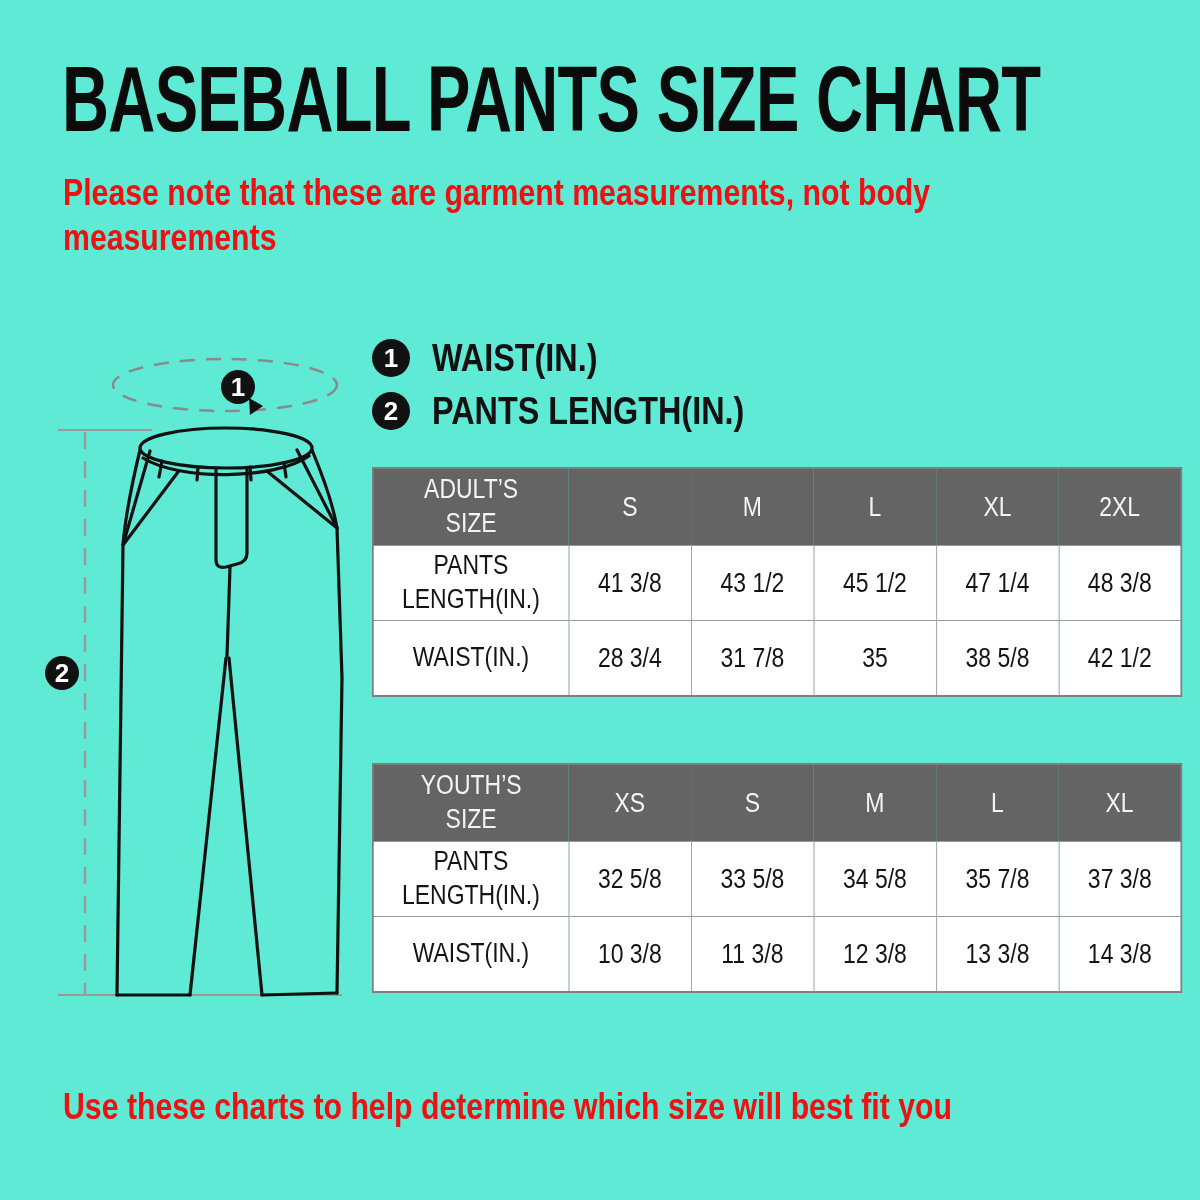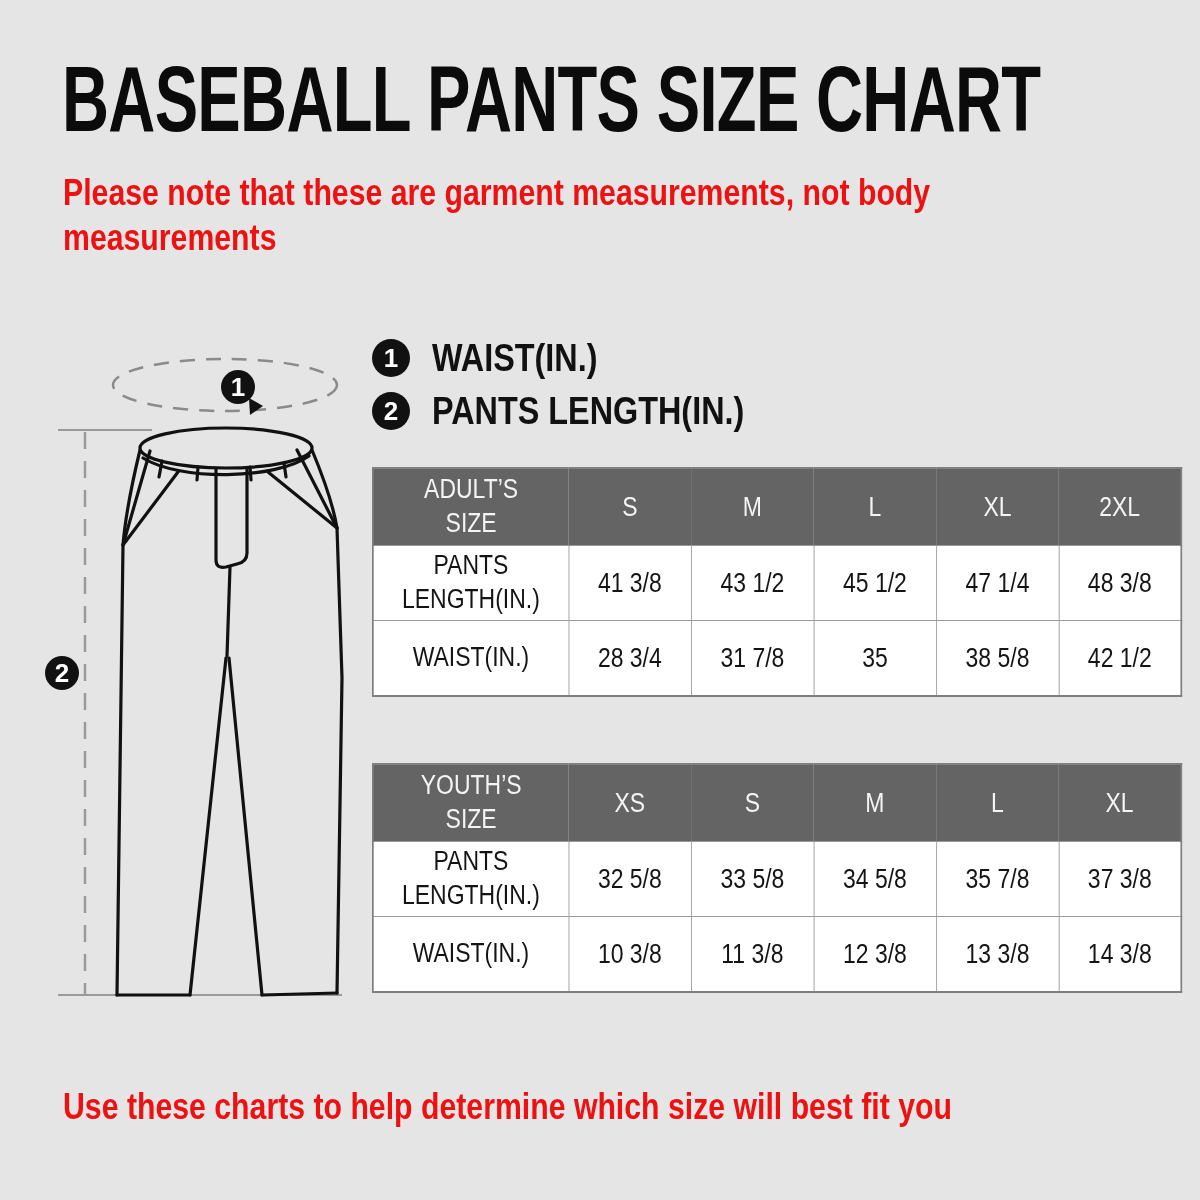--- a/index.html
+++ b/index.html
@@ -2,21 +2,21 @@
 <html><head>
 <meta charset="utf-8">
 <style>
   html,body { margin:0; padding:0; }
   body {
     width:1200px; height:1200px;
     background:#ffffff;
     font-family:"Liberation Sans", sans-serif;
     color:#141414;
   }
-  .canvas { position:relative; width:1200px; height:1200px; overflow:hidden; background:#e5e5e5; }
+  .canvas { position:relative; width:1200px; height:1200px; overflow:hidden; background:#5eead4; }
 
   .page-title {
     position:absolute; left:62px; top:46px;
     font-size:93px; font-weight:700; letter-spacing:-1px;
     color:#0b0b0b; white-space:nowrap;
     transform:scaleX(0.70); transform-origin:left top;
   }
 
   .note-text {
     position:absolute; left:63px; top:170px;

